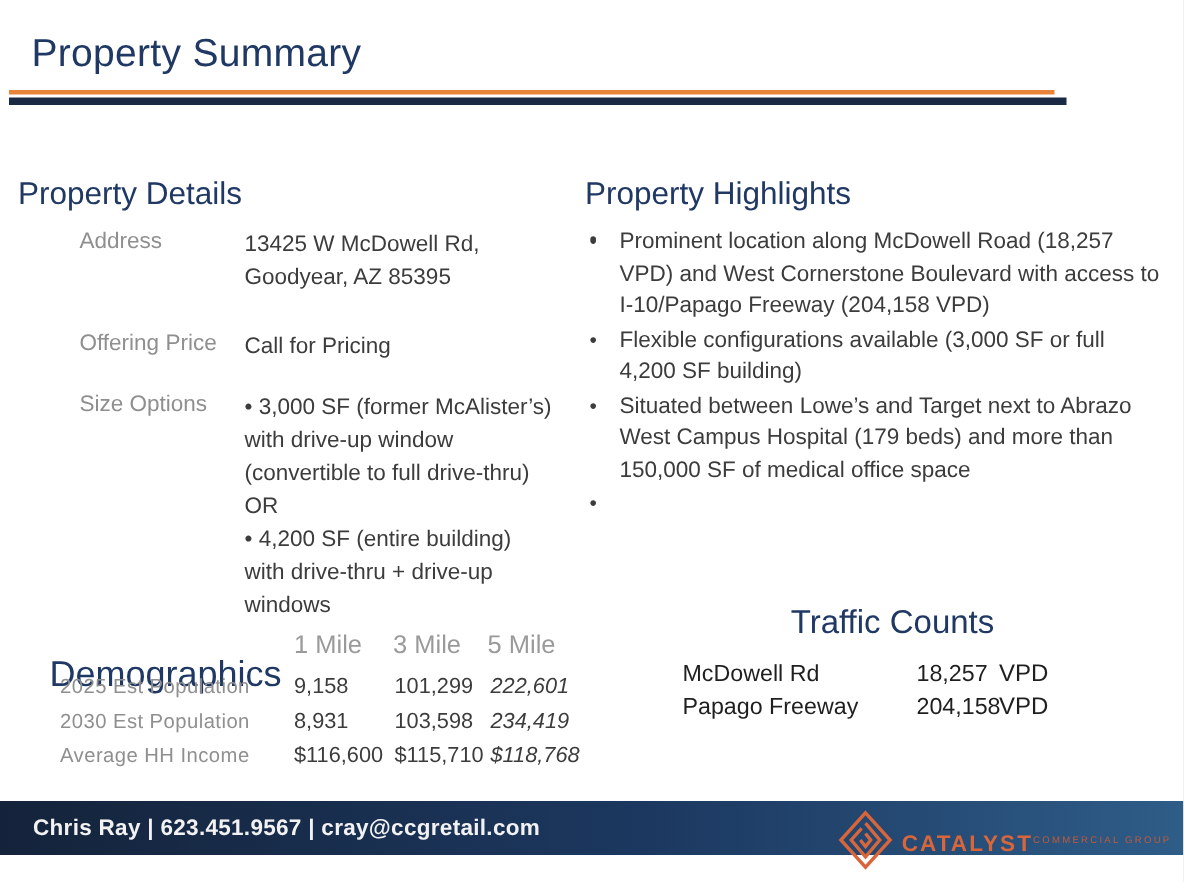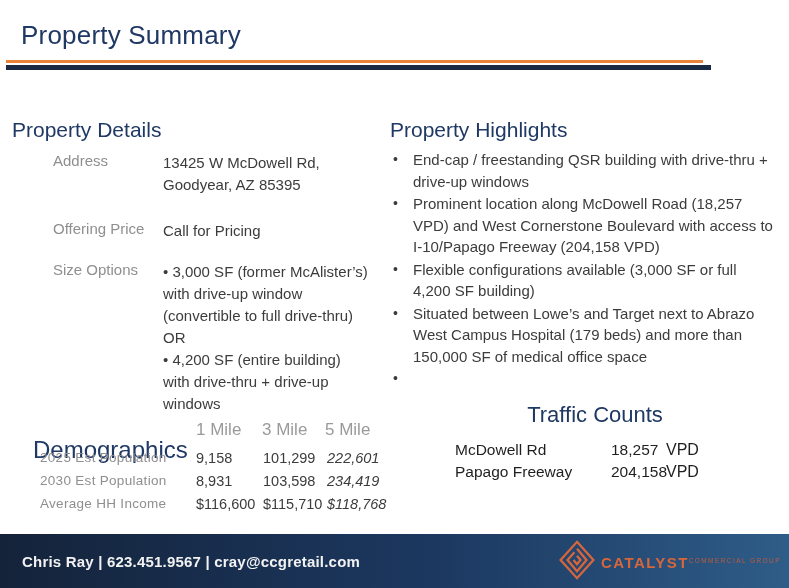--- a/index.html
+++ b/index.html
@@ -85,21 +85,21 @@
 
   
   .traffic-name{position:absolute;left:455px;font-size:15.5px;color:#1F1F1F;}
   .traffic-val{position:absolute;left:611px;font-size:15.5px;color:#1F1F1F;}
   .traffic-unit{position:absolute;left:666px;font-size:16px;color:#1F1F1F;}
   .traffic-r0{top:441px;}
   .traffic-r1{top:463px;}
 
   
   .footer{
-    position:absolute;left:0;top:534px;width:789px;height:54px;
+    position:absolute;left:0;top:534px;width:789px;height:36px;
     background:linear-gradient(90deg,#14233A 0%,#1C3860 55%,#2E5D88 100%);
   }
   .footer-contact{
     position:absolute;left:22px;top:50%;transform:translateY(-50%);
     font-size:15px;font-weight:700;color:#F2F2F2;letter-spacing:0.2px;
   }
   .footer-logo{
     position:absolute;right:8px;top:6px;height:44px;
     display:flex;align-items:center;gap:5px;
   }
@@ -136,21 +136,20 @@
 (convertible to full drive-thru)
 OR
 • 4,200 SF (entire building)
 with drive-thru + drive-up
 windows</div>
 
   <h2 class="sec-heading" id="ph-heading">Property Highlights</h2>
   <ul class="hl-list">
     <li>
       <span class="bullet">•</span>
-      <span>End-cap / freestanding QSR building with drive-thru + drive-up windows</span>
     </li>
     <li>
       <span class="bullet">•</span>
       <span>Prominent location along McDowell Road (18,257 VPD) and West Cornerstone Boulevard with access to I-10/Papago Freeway (204,158 VPD)</span>
     </li>
     <li>
       <span class="bullet">•</span>
       <span>Flexible configurations available (3,000 SF or full 4,200 SF building)</span>
     </li>
     <li>

